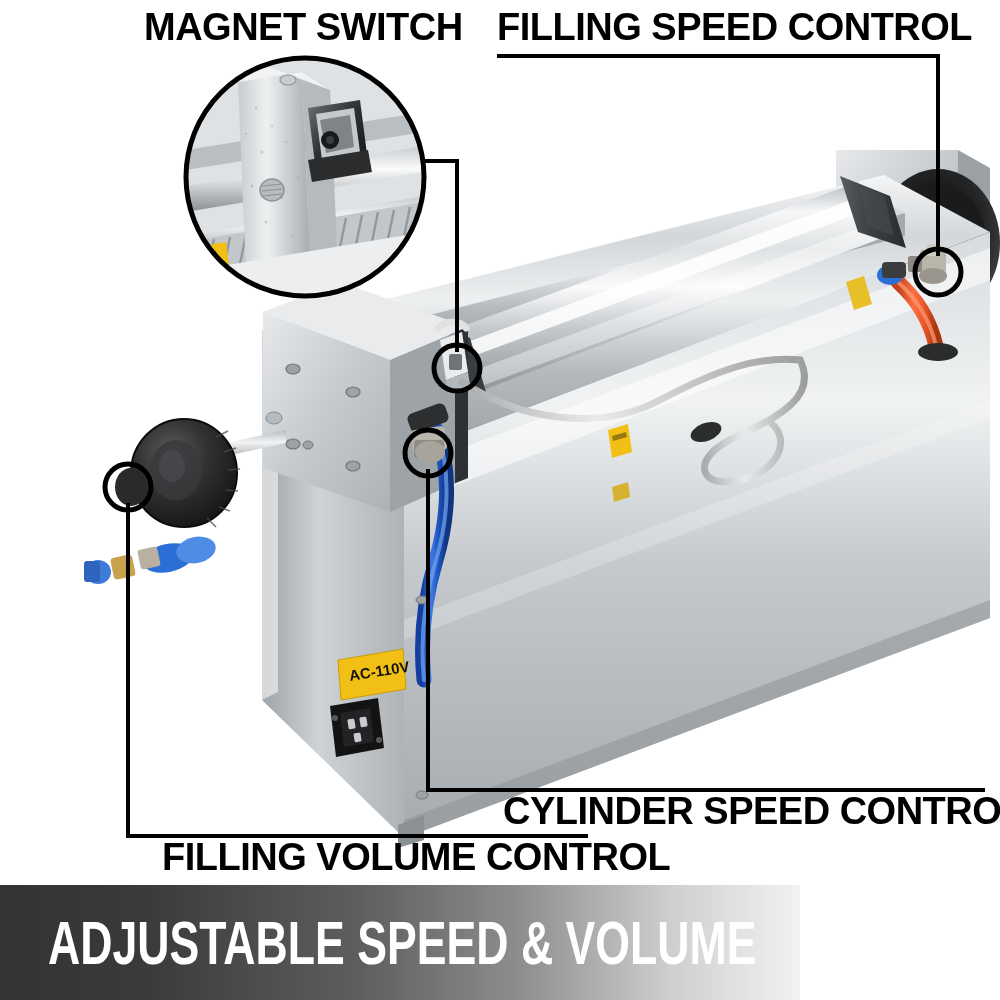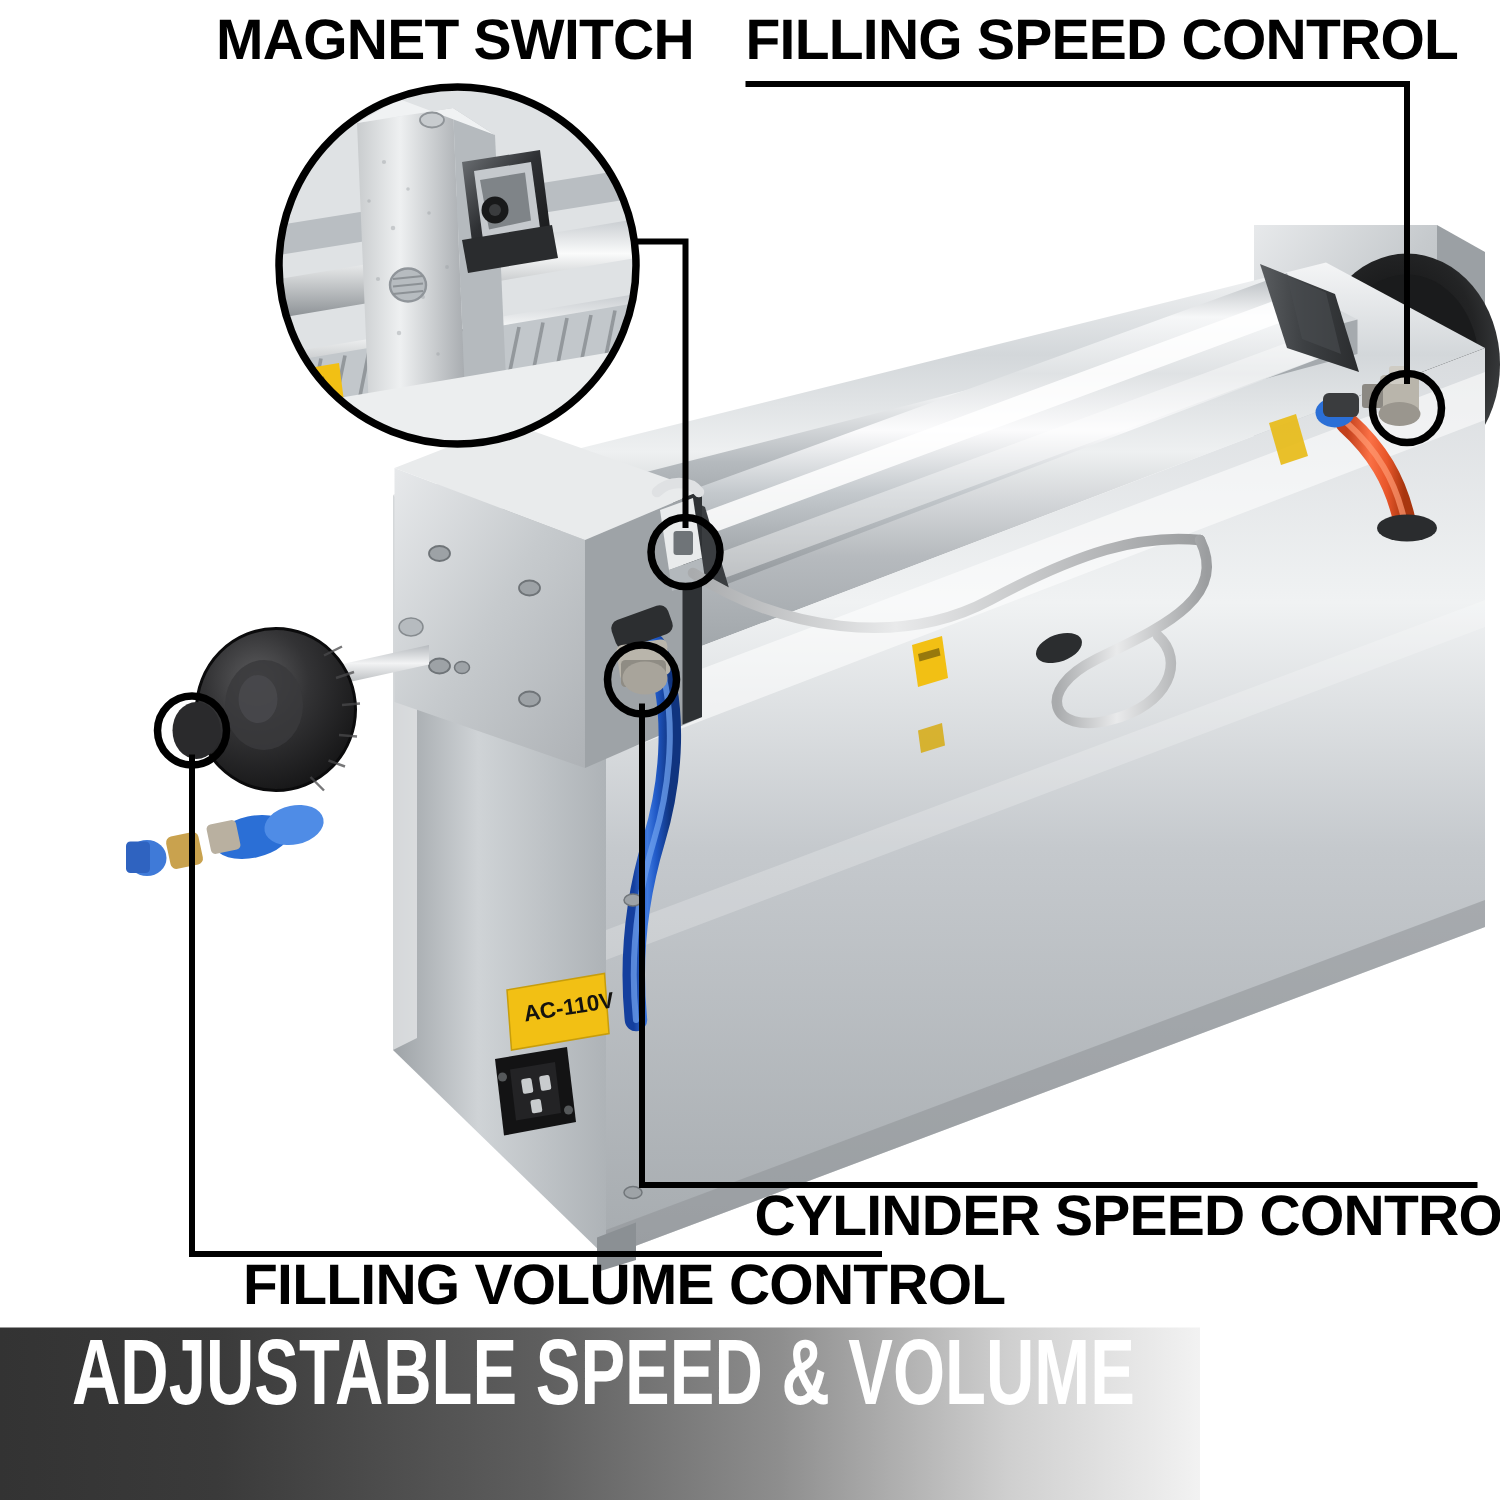--- a/index.html
+++ b/index.html
@@ -26,21 +26,21 @@
   }
   #lbl-magnet        { left:144px; top:8px;   font-size:38px; }
   #lbl-fill-speed    { left:497px; top:8px;   font-size:38px; }
   #lbl-cyl-speed     { left:503px; top:792px; font-size:38px; }
   #lbl-fill-volume   { left:132px; top:838px; font-size:38px;margin-left:30px; }
 
   
   #banner {
     position:absolute; left:0; top:885px; width:800px; height:115px;
     background:linear-gradient(90deg,#333333 0%,#3a3a3a 18%,#5e5e5e 45%,#8e8e8e 65%,#cfcfcf 84%,#f2f2f2 100%);
-    display:flex; 
+    display:flex; align-items:center;
   }
   #banner-text {
     margin-left:48px;
     color:#ffffff;
     font-size:62px;
     font-weight:700;
     letter-spacing:0px;
     transform:scaleX(0.72);
     transform-origin:left center;
     white-space:nowrap;

